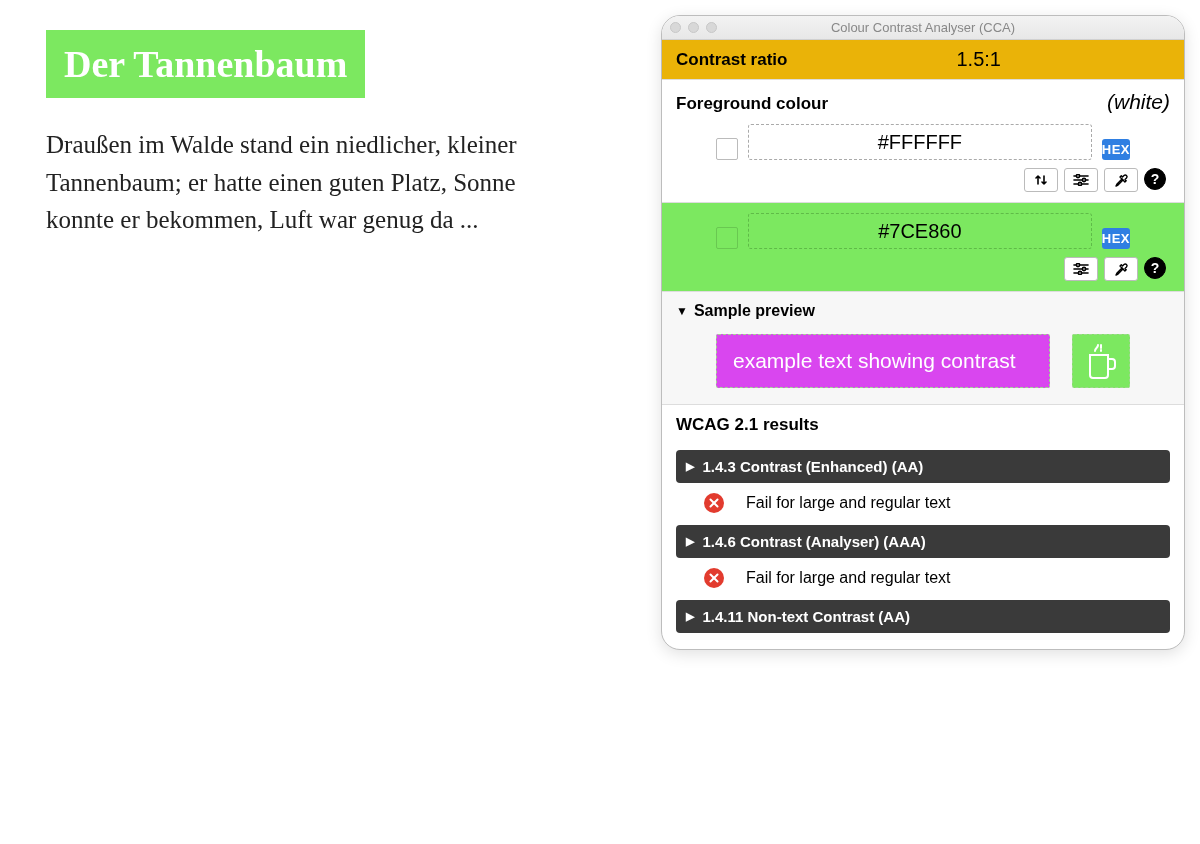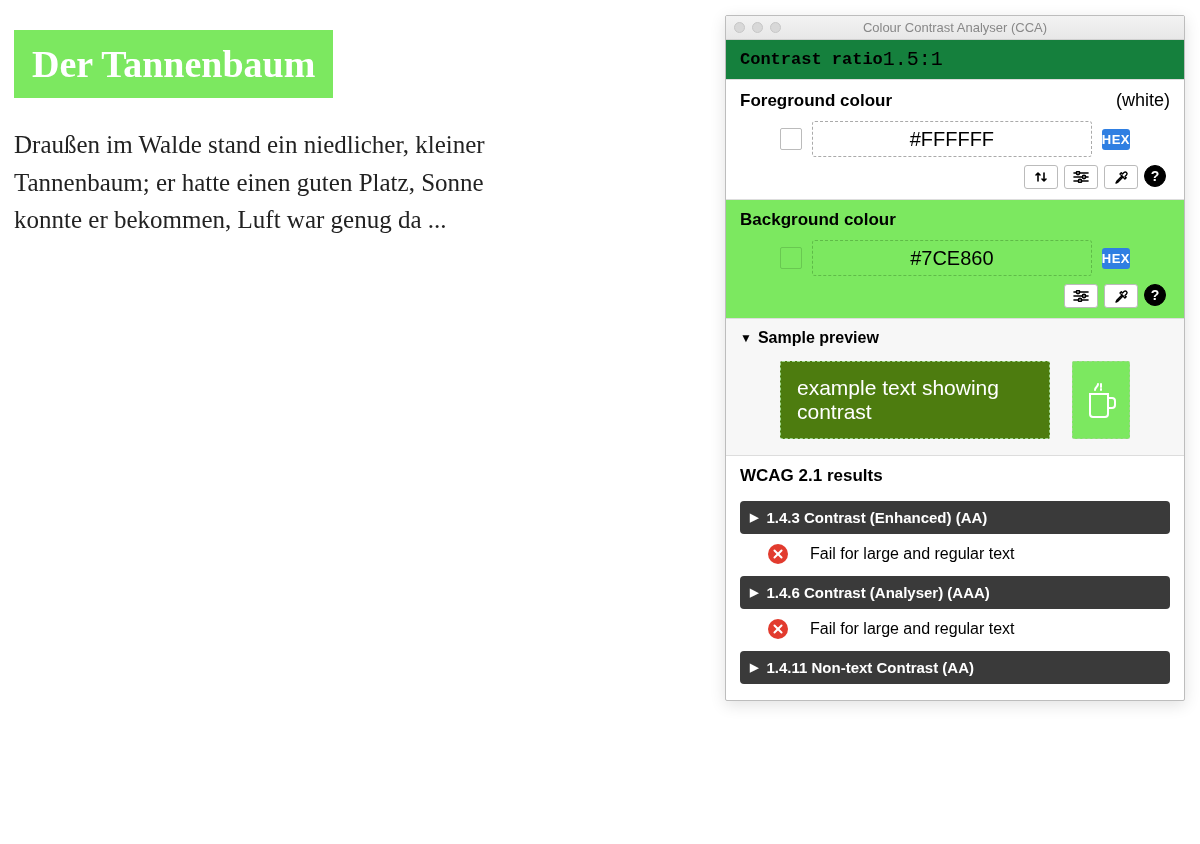--- a/index.html
+++ b/index.html
@@ -1,56 +1,56 @@
 <!DOCTYPE html>
 <html><head>
 <meta charset="utf-8">
 <style>
   * { box-sizing: border-box; margin: 0; padding: 0; }
   body { width: 1200px; height: 844px; background: #fff; font-family: -apple-system, "Helvetica Neue", Arial, sans-serif; position: relative; }
 
   
-  .page { position: absolute; left: 14px; top: 30px; width: 520px; }
+  .page { position: absolute; left: 46px; top: 30px; width: 520px; }
   .page h1 {
     background: #7CE860; color: #fff; font-family: Georgia, "Times New Roman", serif;
     font-weight: bold; font-size: 38px; padding: 12px 18px; display: inline-block;
   }
   .page p {
     margin-top: 28px; font-family: Georgia, "Times New Roman", serif; font-size: 25px;
     color: #222; line-height: 1.5;
   }
 
   
   .window {
-    position: absolute; right: 15px; top: 15px; width: 460px;
-    border: 1px solid #bdbdbd; border-radius: 2px; background: #fff;
+    position: absolute; right: 15px; top: 15px; width: 524px;
+    border: 1px solid #bdbdbd; border-radius: 19px; background: #fff;
     box-shadow: 0 4px 16px rgba(0,0,0,0.12);
     overflow: hidden;
   }
   .titlebar {
     height: 24px; background: linear-gradient(#f3f3f3,#e7e7e7);
     border-bottom: 1px solid #d0d0d0;
     display: flex; align-items: center; padding: 0 8px; position: relative;
   }
   .traffic { display: flex; gap: 7px; }
   .traffic span { width: 11px; height: 11px; border-radius: 50%; background: #d8d8d8; border: 1px solid #c7c7c7; }
   .titlebar .title { position: absolute; left: 0; right: 0; text-align: center; font-size: 13px; color: #888; }
 
   .section { border-bottom: 1px solid #ddd; }
-  .ratio-row { display: flex; align-items: center; padding: 8px 14px; background: #15803d; font-family: Liberation Mono, monospace; }
+  .ratio-row { display: flex; align-items: center; padding: 8px 14px; background: #eab308; }
   .ratio-row .lbl { font-weight: 600; font-size: 17px; }
-  .ratio-row .val { flex: 1; font-size: 20px; }
+  .ratio-row .val { flex: 1; text-align: center; font-size: 20px; }
 
   .color-block { padding: 10px 14px 10px; }
   .color-block.fg { background: #fff; }
   .color-block.bg { background: #7CE860; }
   .color-head { display: flex; justify-content: space-between; align-items: baseline; margin-bottom: 10px; }
   .color-head .lbl { font-weight: 600; font-size: 17px; }
-  .color-head .note { font-size: 18px; }
-  .input-row { display: flex; align-items: center; gap: 10px; margin: 0 40px 8px; }
+  .color-head .note { font-style: italic; font-size: 21px; }
+  .input-row { display: flex; align-items: flex-end; gap: 10px; margin: 0 40px 8px; }
   .sw { width: 22px; height: 22px; border: 1px solid #bbb; border-radius: 2px; }
   .hexfield {
     flex: 1; border: 1px dashed #aaa; border-radius: 3px; height: 36px;
     display: flex; align-items: center; justify-content: center; font-size: 20px;
     background: rgba(255,255,255,0);
   }
   .hexbtn {
     background: #2f7fe2; color: #fff; font-weight: 600; font-size: 13px;
     padding: 3px 0; border-radius: 3px; letter-spacing: 0.5px;
   }
@@ -59,21 +59,21 @@
     width: 34px; height: 24px; background: #fff; border: 1px solid #bbb; border-radius: 3px;
     display: flex; align-items: center; justify-content: center; font-size: 14px;
   }
   .tool.dark { background: #000; color: #fff; border-color: #000; border-radius: 50%; width: 22px; height: 22px; font-weight: bold; }
 
   .preview { padding: 10px 14px 16px; background: #f7f7f7; }
   .disclosure { font-weight: 600; font-size: 16px; display: flex; align-items: center; gap: 6px; margin-bottom: 14px; }
   .disclosure .tri { font-size: 12px; }
   .preview-row { display: flex; gap: 22px; align-items: stretch; margin: 0 40px; }
   .sample-text {
-    flex: 1; border: 1px dashed #9fd78f; background: #4d7c0f; color: #fff;
+    flex: 1; border: 1px dashed #9fd78f; background: #d946ef; color: #fff;
     padding: 14px 16px; font-size: 21px; border-radius: 2px;
   }
   .sample-icon {
     width: 58px; border: 1px dashed #9fd78f; background: #7CE860; color: #fff;
     display: flex; align-items: center; justify-content: center; border-radius: 2px;
   }
   .sample-icon svg { width: 34px; height: 40px; stroke: #fff; fill: none; stroke-width: 2; }
 
   .results { padding: 10px 14px 16px; }
   .results-head { font-weight: 700; font-size: 17px; margin-bottom: 15px; }
@@ -151,23 +151,20 @@
         <svg width="15" height="15" viewBox="0 0 15 15" stroke="#000" stroke-width="1.4" fill="none" stroke-linecap="round" stroke-linejoin="round">
             <path d="M12.5 2.5 a1.8 1.8 0 0 0 -2.5 0 L8.5 4 L7.3 2.8 L6 4.1 L10.9 9 L12.2 7.7 L11 6.5 L12.5 5 a1.8 1.8 0 0 0 0 -2.5 Z"></path>
             <path d="M8 6 L3 11 L2 13 L4 12 L9 7"></path>
           </svg>
       </span>
       <span class="tool dark">?</span>
     </div>
   </div>
 
   <div class="section color-block bg">
-    <div class="color-head">
-      <span class="lbl">Background colour</span>
-    </div>
     <div class="input-row">
       <span class="sw" style="background:#7CE860;border-color:#69c851"></span>
       <div class="hexfield" style="border-color:#5fbb48">
         <span>#7CE860</span>
       </div>
       <span class="hexbtn">HEX</span>
     </div>
     <div class="tool-row">
       <span class="tool">
         <svg width="16" height="12" viewBox="0 0 16 12" stroke="#000" stroke-width="1.6" fill="none" stroke-linecap="round">

